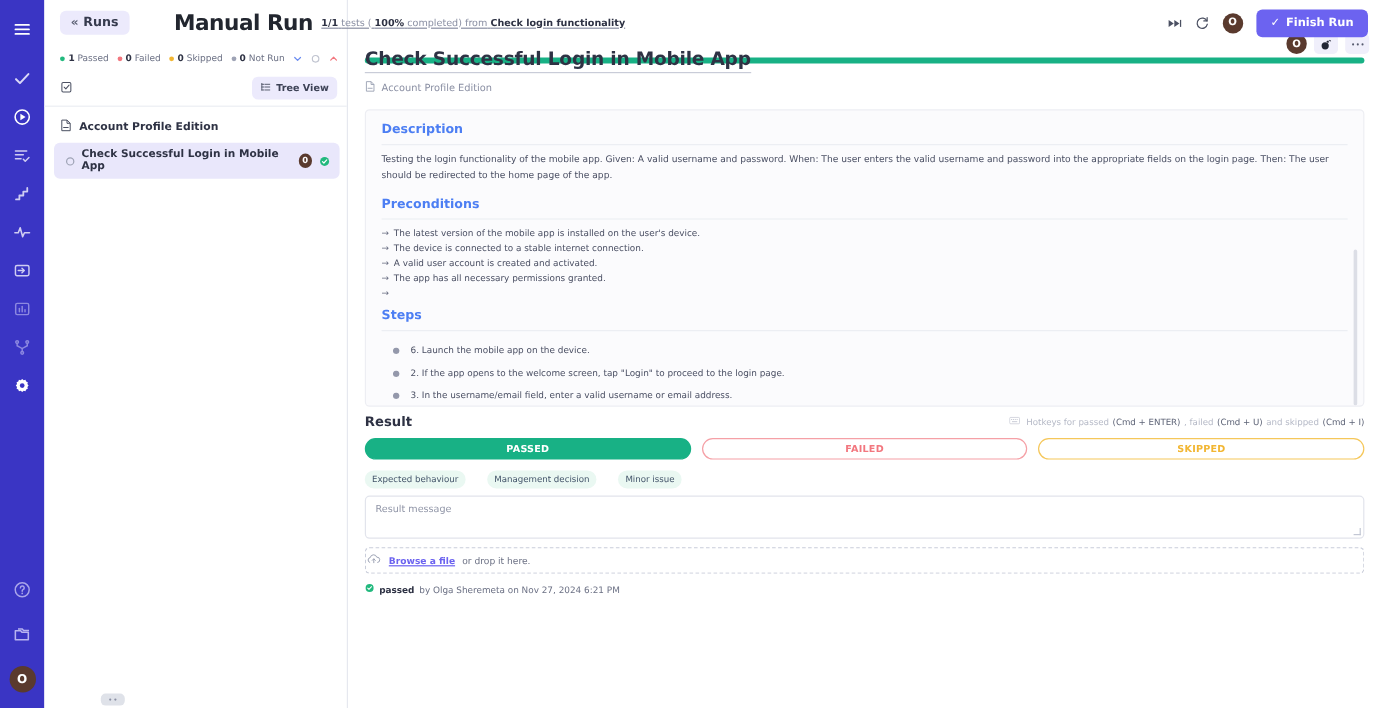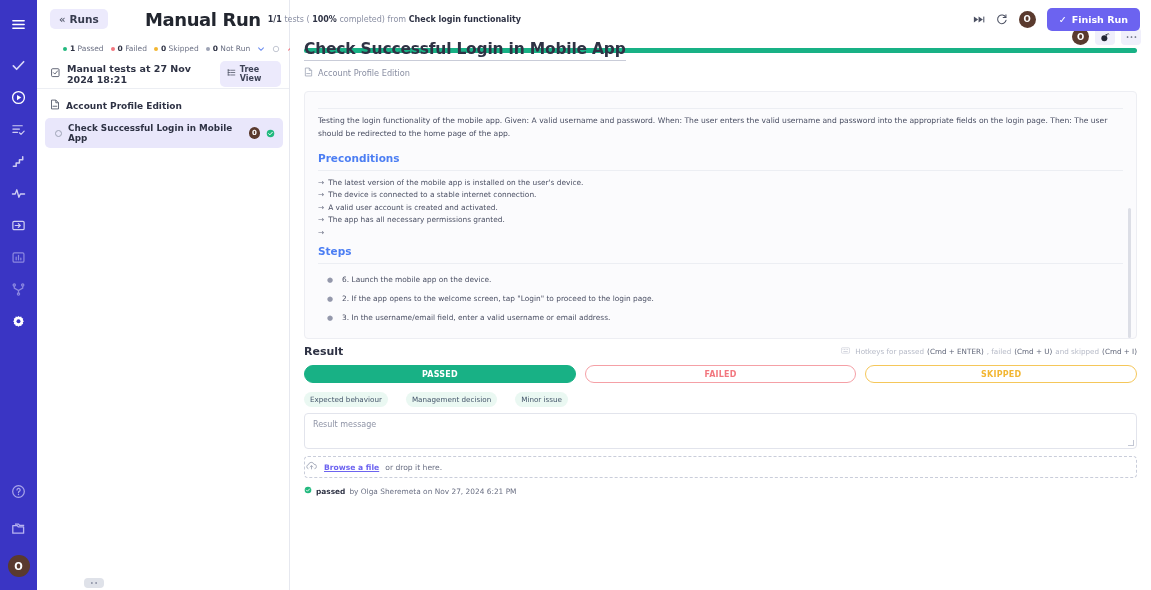--- a/index.html
+++ b/index.html
@@ -45,21 +45,21 @@
   .runs-btn {
     display: flex; align-items: center; gap: 4px;
     background: #eceafc; color: #363b4e;
     font-size: 10.5px; font-weight: 600;
     padding: 4px 9px; border-radius: 5px; cursor: pointer;
   }
   .runs-btn .chev { font-size: 10px; color: #5a5f72; }
 
   .statusline {
     display: flex; align-items: center; height: 21px;
-    padding-left: 26px; padding-right: 8px; gap: 0px;
+    padding-left: 13px; padding-right: 8px; gap: 0px;
     font-size: 7.5px; color: #6b7084;
   }
   .stat { display: flex; align-items: center; gap: 3px; margin-right: 7px; white-space: nowrap; }
   .dot { width: 4px; height: 4px; border-radius: 50%; display: inline-block; }
   .stat b { color: #2e3244; font-weight: 700; }
   .filter-icons { display: flex; align-items: center; gap: 7px; margin-left: auto; }
   .fi { cursor: pointer; display: flex; align-items: center; }
 
   .subbar {
     display: flex; align-items: center; height: 30px;
@@ -211,21 +211,21 @@
 
   
   .apphead {
     position: absolute; left: 37px; top: 0; right: 0; height: 38px;
     display: flex; align-items: center; padding-left: 108px; pointer-events: none;
   }
   .apphead > * { pointer-events: auto; }
   .app-title {
     font-size: 18px; font-weight: 700; color: #22262f; letter-spacing: -0.4px;
   }
-  .app-meta { margin-left: 7px; font-size: 8px; color: #8a8fa3; }
+  .app-meta { margin-left: 7px; font-size: 8px; color: #8a8fa3; text-decoration: underline; }
   .app-meta b { color: #2e3244; font-weight: 700; }
   .head-right {
     margin-left: auto; display: flex; align-items: center; gap: 11px; padding-right: 11px;
   }
   .hr-icon { color: #555a6e; cursor: pointer; display: flex; align-items: center; }
   .hr-avatar {
     width: 17px; height: 17px; border-radius: 50%; background: #5a3a2e;
     color: #fff; font-size: 8.5px; font-weight: 700;
     display: flex; align-items: center; justify-content: center; cursor: pointer;
   }
@@ -412,21 +412,20 @@
     </div>
 
     <div class="subbar">
       <div class="subbar-title">
         <span>
           <svg width="11" height="11" viewBox="0 0 14 14">
               <rect x="2" y="2.2" width="9.5" height="10" rx="1.3" fill="none" stroke="#4b5062" stroke-width="1.1"></rect>
               <polyline points="4.4,7.2 6.2,9 9.6,5" fill="none" stroke="#4b5062" stroke-width="1.1" stroke-linecap="round" stroke-linejoin="round"></polyline>
             </svg>
         </span>
-        <span>Manual tests at 27 Nov 2024 18:21</span>
       </div>
       <div class="treeview-btn">
         <span>
           <svg width="9" height="9" viewBox="0 0 12 12">
               <g stroke="#4b5062" stroke-width="1" stroke-linecap="round" fill="none">
                 <line x1="1.6" y1="2" x2="1.6" y2="9.5"></line>
                 <line x1="1.6" y1="3" x2="4.2" y2="3"></line>
                 <line x1="1.6" y1="6" x2="4.2" y2="6"></line>
                 <line x1="1.6" y1="9.3" x2="4.2" y2="9.3"></line>
                 <line x1="5.5" y1="3" x2="10.4" y2="3"></line>
@@ -508,20 +507,21 @@
                 <circle cx="2" cy="2" r="1.1"></circle>
                 <circle cx="7" cy="2" r="1.1"></circle>
                 <circle cx="12" cy="2" r="1.1"></circle>
               </g>
             </svg>
         </div>
       </div>
     </div>
 
     <div class="doc">
+      <div class="doc-h first">Description</div>
       <div class="doc-rule"></div>
       <div class="doc-p">Testing the login functionality of the mobile app. Given: A valid username and password. When: The user enters the valid username and password into the appropriate fields on the login page. Then: The user should be redirected to the home page of the app.</div>
 
       <div class="doc-h" style="margin-top:12px">Preconditions</div>
       <div class="doc-rule"></div>
       <div class="doc-li">
           <span class="arr">→</span>
           <span>The latest version of the mobile app is installed on the user's device.</span>
         </div>
       <div class="doc-li">

